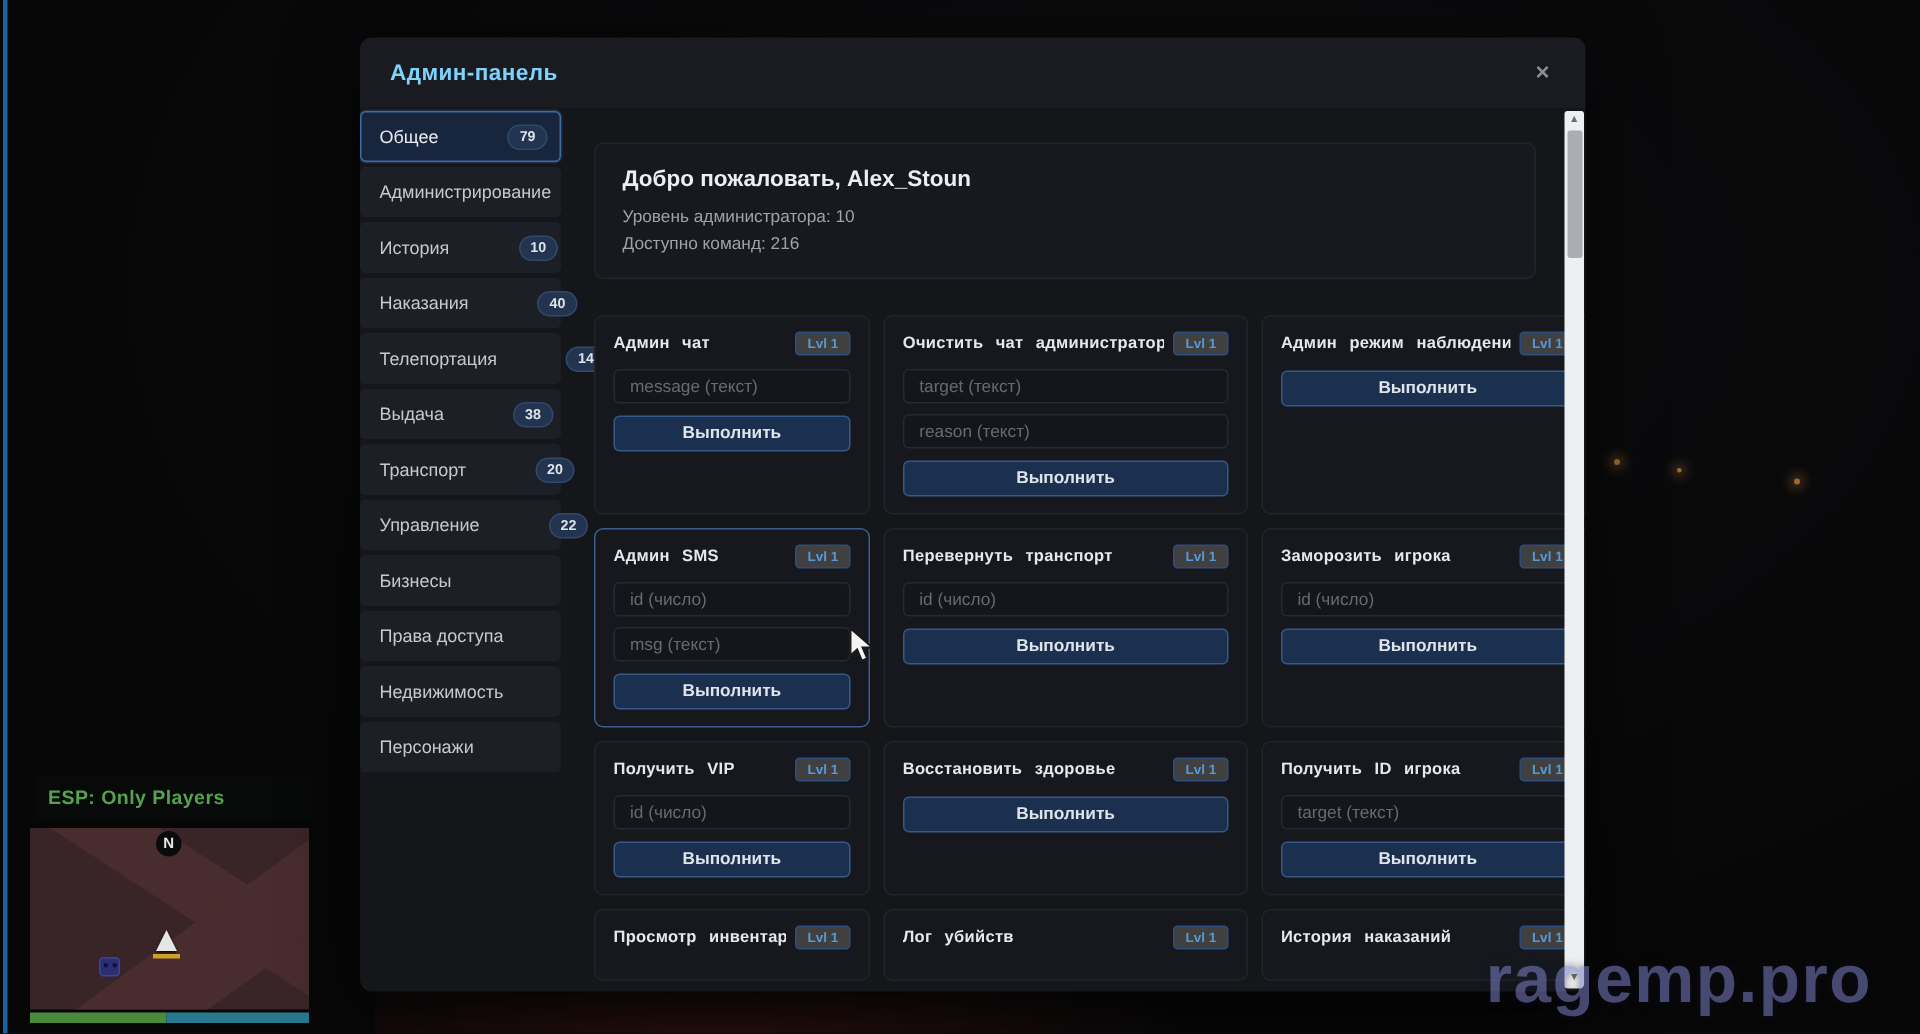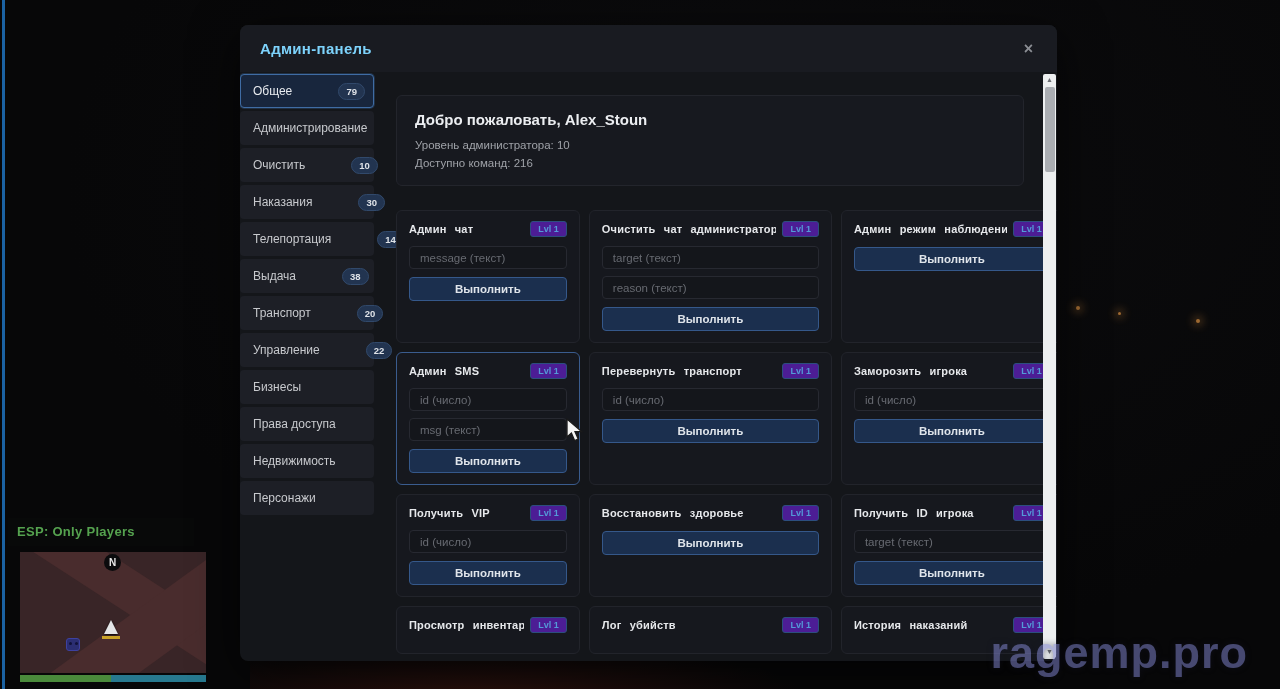--- a/index.html
+++ b/index.html
@@ -11,21 +11,21 @@
 
   .edge-stripe { position:absolute; left:2px; top:0; width:3px; height:689px;
     background:#1f72bd; opacity:.85; }
 
   .light { position:absolute; border-radius:50%; background:#d08a3e;
     box-shadow:0 0 8px 3px rgba(208,138,62,.45); opacity:.75; }
   .glow-red { position:absolute; left:250px; top:640px; width:560px; height:70px;
     background: radial-gradient(ellipse at 40% 80%, rgba(122,38,24,.32), rgba(0,0,0,0) 70%); }
 
   
-  .esp-label { position:absolute; left:8px; top:518px; width:186px; height:28px;
+  .esp-label { position:absolute; left:23px; top:518px; width:186px; height:28px;
     background:rgba(10,12,10,.6); color:#55a24f; font-size:13px; font-weight:bold;
     line-height:28px; padding-left:9px; letter-spacing:.3px; }
   .minimap { position:absolute; left:20px; top:552px; width:186px; height:121px;
     background:#392527; overflow:hidden; }
   .road { position:absolute; background:#492c2d; }
   .road1 { width:300px; height:40px; left:-60px; top:6px; transform:rotate(33deg); }
   .road2 { width:320px; height:52px; left:-40px; top:62px; transform:rotate(-36deg); }
   .compass { position:absolute; left:84px; top:2px; width:17px; height:17px;
     border-radius:50%; background:#0b0b0d; color:#e8e8e8; font-size:10px; font-weight:bold;
     text-align:center; line-height:17px; }
@@ -75,21 +75,21 @@
   .section-title { color:#eceef1; font-size:15px; font-weight:bold; margin-bottom:15px; }
 
   .grid { display:grid; grid-template-columns:1fr 1fr 1fr; gap:9px; }
   .card { background:#16181e; border:1px solid #22242b; border-radius:6px;
     padding:10px 12px 11px; display:flex; flex-direction:column; }
   .card.hl { border-color:#3a5c8e; }
   .card-head { display:flex; align-items:center; justify-content:space-between;
     margin-bottom:9px; }
   .card-title { color:#e6e8eb; font-size:11px; font-weight:bold;
     letter-spacing:.2px; word-spacing:5px; white-space:nowrap; overflow:hidden; }
-  .lvl { background:#4c1d95; border:1px solid #2c4e7e; color:#549ad8; font-size:9px;
+  .lvl { background:#404040; border:1px solid #2c4e7e; color:#549ad8; font-size:9px;
     font-weight:bold; border-radius:3px; padding:2px 7px; flex:none; margin-left:6px; }
   .cmd-input { background:#14161b; border:1px solid #272931; border-radius:4px;
     height:23px; margin-bottom:7px; padding:0 10px; color:#c6c8cc; font-size:11.5px;
     font-family:"Liberation Sans", sans-serif; width:100%; }
   .cmd-input::placeholder { color:#676a71; }
   .exec { background:#1b2f4e; border:1px solid #35588a; border-radius:4px; height:24px;
     color:#dfe4ea; font-size:11.5px; font-weight:bold; cursor:pointer; width:100%;
     font-family:"Liberation Sans", sans-serif; margin-top:1px; }
 
   
@@ -141,26 +141,26 @@
       <aside class="sidebar" id="sidebar">
           <div class="side-item active">
             <span class="side-label">Общее</span>
             <span class="side-badge">79</span>
           </div>
           <div class="side-item">
             <span class="side-label">Администрирование</span>
             <span class="side-badge">3</span>
           </div>
           <div class="side-item">
-            <span class="side-label">Очистить</span>
+            <span class="side-label">История</span>
             <span class="side-badge">10</span>
           </div>
           <div class="side-item">
             <span class="side-label">Наказания</span>
-            <span class="side-badge">30</span>
+            <span class="side-badge">40</span>
           </div>
           <div class="side-item">
             <span class="side-label">Телепортация</span>
             <span class="side-badge">14</span>
           </div>
           <div class="side-item">
             <span class="side-label">Выдача</span>
             <span class="side-badge">38</span>
           </div>
           <div class="side-item">

